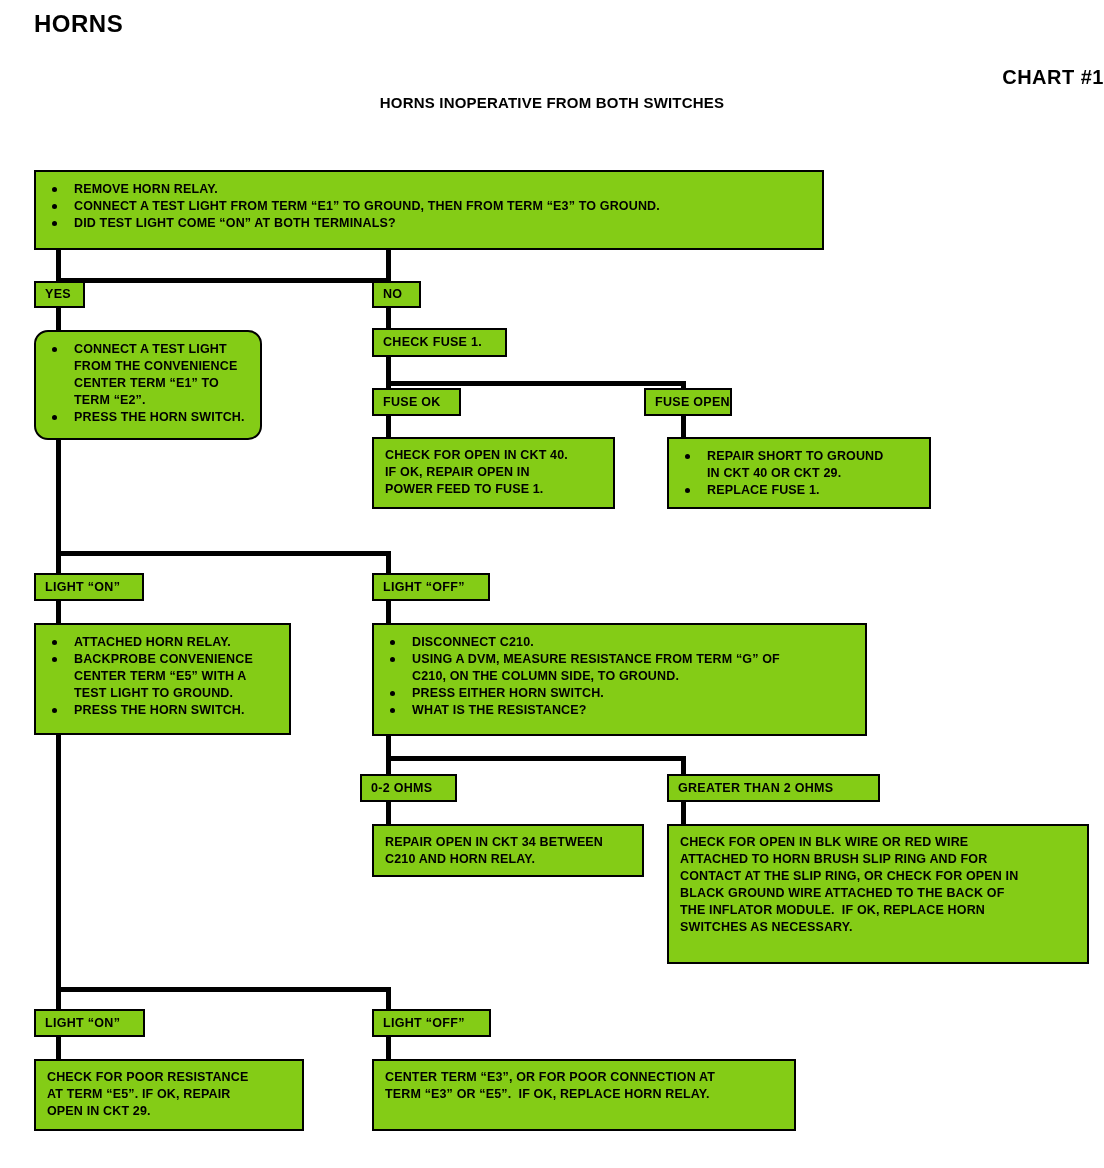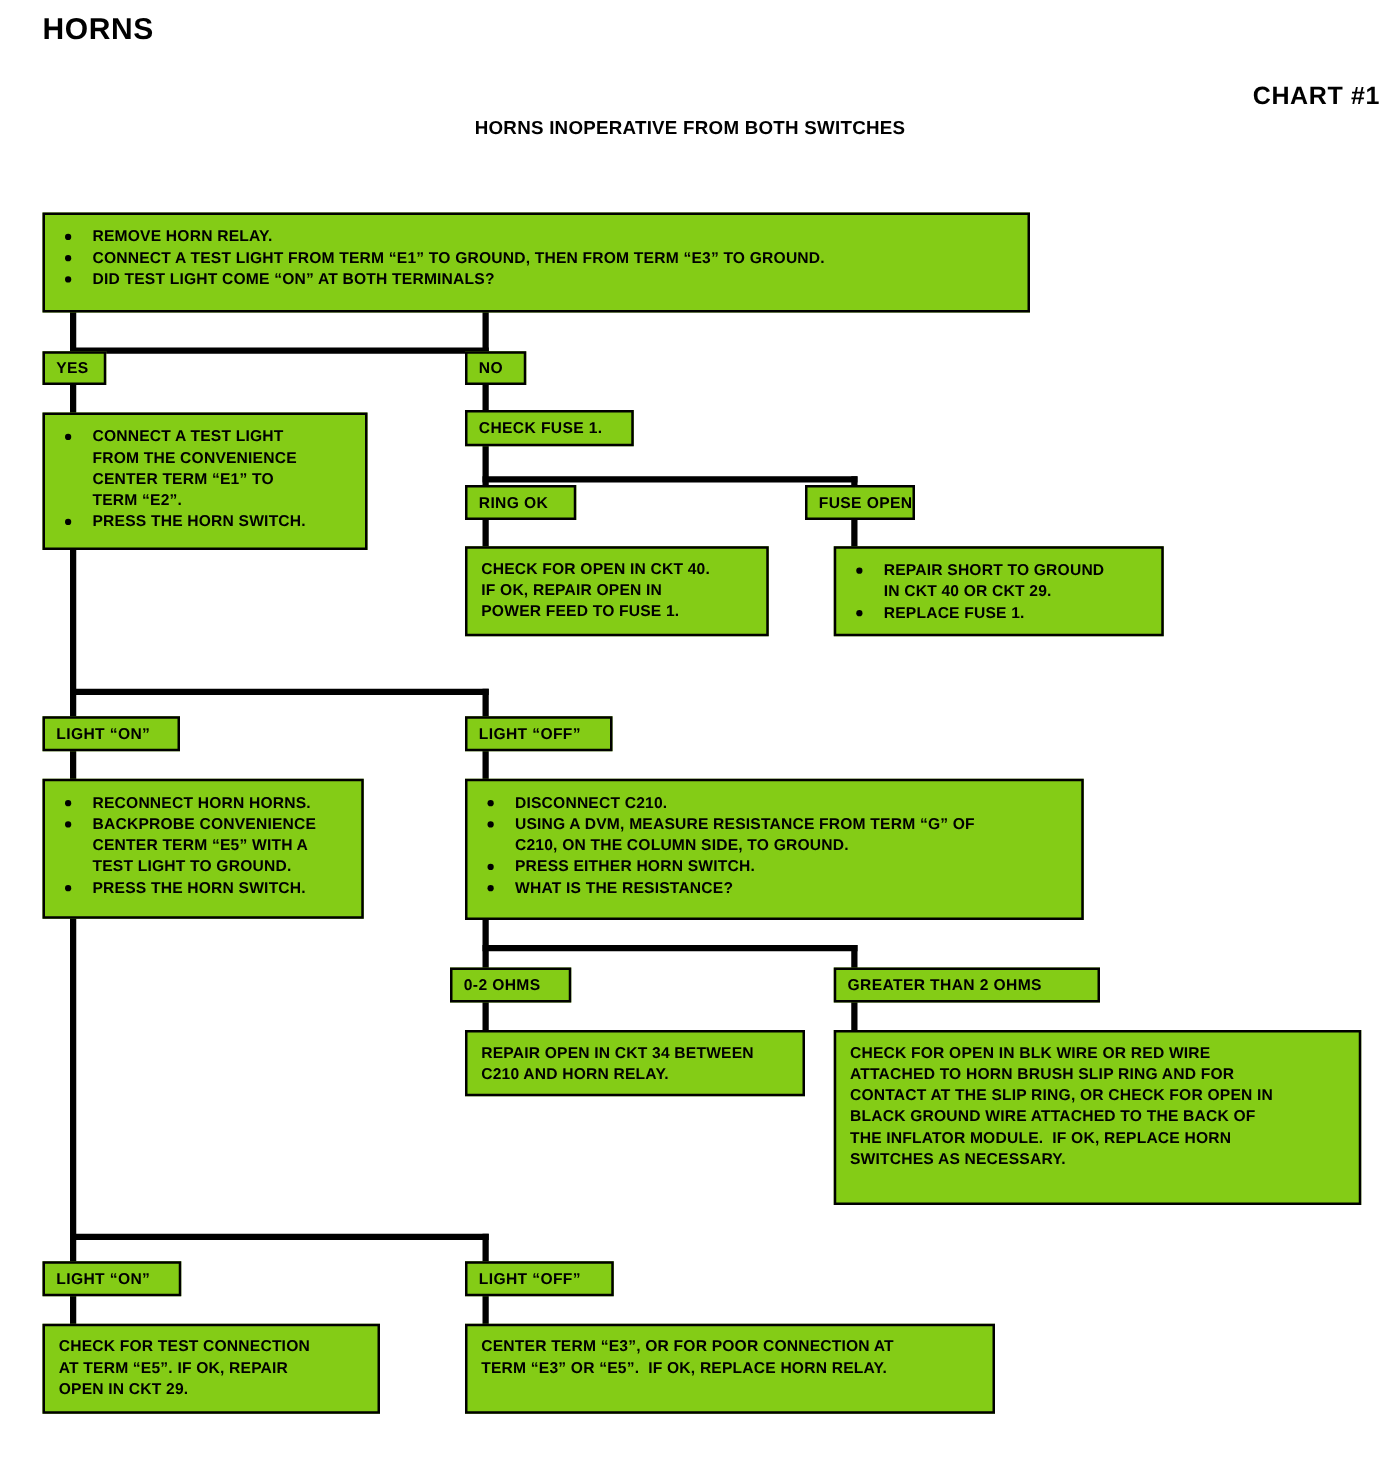--- a/index.html
+++ b/index.html
@@ -157,33 +157,33 @@
     <ul class="blist">
       <li>REMOVE HORN RELAY.</li>
       <li>CONNECT A TEST LIGHT FROM TERM “E1” TO GROUND, THEN FROM TERM “E3” TO GROUND.</li>
       <li>DID TEST LIGHT COME “ON” AT BOTH TERMINALS?</li>
     </ul>
   </div>
 
   <div class="node label-node" style="left:34px; top:281px; width:51px; height:27px;">YES</div>
   <div class="node label-node" style="left:372px; top:281px; width:49px; height:27px;">NO</div>
 
-  <div class="node bullet-node" style="left:34px; top:330px; width:260px; height:110px;">
+  <div class="node bullet-node" style="left:34px; top:330px; width:228px; height:110px;border-radius:14px;">
     <ul class="blist">
       <li class="pre" style="white-space:pre;">CONNECT A TEST LIGHT
 FROM THE CONVENIENCE
 CENTER TERM “E1” TO
 TERM “E2”.</li>
       <li style="white-space:pre;">PRESS THE HORN SWITCH.</li>
     </ul>
   </div>
 
   <div class="node label-node" style="left:372px; top:328px; width:135px; height:29px;">CHECK FUSE 1.</div>
 
-  <div class="node label-node" style="left:372px; top:388px; width:89px; height:28px;">RING OK</div>
+  <div class="node label-node" style="left:372px; top:388px; width:89px; height:28px;">FUSE OK</div>
   <div class="node label-node" style="left:644px; top:388px; width:88px; height:28px;">FUSE OPEN</div>
 
   <div class="node text-node" style="left:372px; top:437px; width:243px; height:72px;">
     <div class="lines">
       <div>CHECK FOR OPEN IN CKT 40.</div>
       <div>IF OK, REPAIR OPEN IN</div>
       <div>POWER FEED TO FUSE 1.</div>
     </div>
   </div>
 
@@ -193,21 +193,21 @@
 IN CKT 40 OR CKT 29.</li>
       <li style="white-space:pre;">REPLACE FUSE 1.</li>
     </ul>
   </div>
 
   <div class="node label-node" style="left:34px; top:573px; width:110px; height:28px;">LIGHT “ON”</div>
   <div class="node label-node" style="left:372px; top:573px; width:118px; height:28px;">LIGHT “OFF”</div>
 
   <div class="node bullet-node" style="left:34px; top:623px; width:257px; height:112px;">
     <ul class="blist">
-      <li style="white-space:pre;">RECONNECT HORN HORNS.</li>
+      <li style="white-space:pre;">ATTACHED HORN RELAY.</li>
       <li style="white-space:pre;">BACKPROBE CONVENIENCE
 CENTER TERM “E5” WITH A
 TEST LIGHT TO GROUND.</li>
       <li style="white-space:pre;">PRESS THE HORN SWITCH.</li>
     </ul>
   </div>
 
   <div class="node bullet-node" style="left:372px; top:623px; width:495px; height:113px;">
     <ul class="blist">
       <li style="white-space:pre;">DISCONNECT C210.</li>
@@ -237,21 +237,21 @@
       <div>THE INFLATOR MODULE.  IF OK, REPLACE HORN</div>
       <div>SWITCHES AS NECESSARY.</div>
     </div>
   </div>
 
   <div class="node label-node" style="left:34px; top:1009px; width:111px; height:28px;">LIGHT “ON”</div>
   <div class="node label-node" style="left:372px; top:1009px; width:119px; height:28px;">LIGHT “OFF”</div>
 
   <div class="node text-node" style="left:34px; top:1059px; width:270px; height:72px;">
     <div class="lines">
-      <div>CHECK FOR TEST CONNECTION</div>
+      <div>CHECK FOR POOR RESISTANCE</div>
       <div>AT TERM “E5”. IF OK, REPAIR</div>
       <div>OPEN IN CKT 29.</div>
     </div>
   </div>
 
   <div class="node text-node" style="left:372px; top:1059px; width:424px; height:72px;">
     <div class="lines">
       <div>CENTER TERM “E3”, OR FOR POOR CONNECTION AT</div>
       <div>TERM “E3” OR “E5”.  IF OK, REPLACE HORN RELAY.</div>
     </div>

